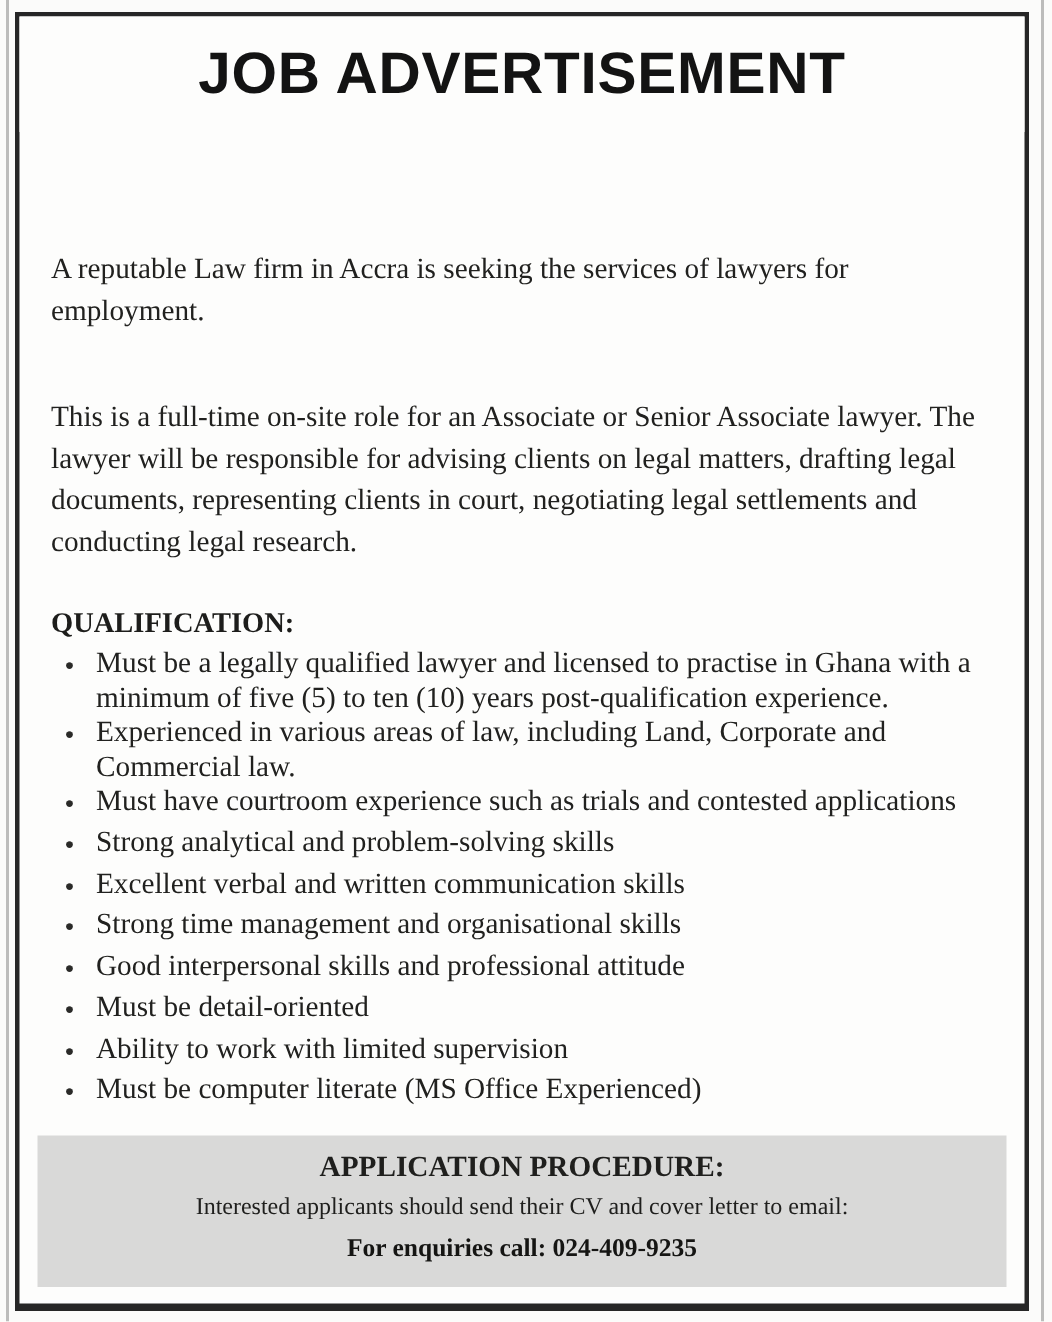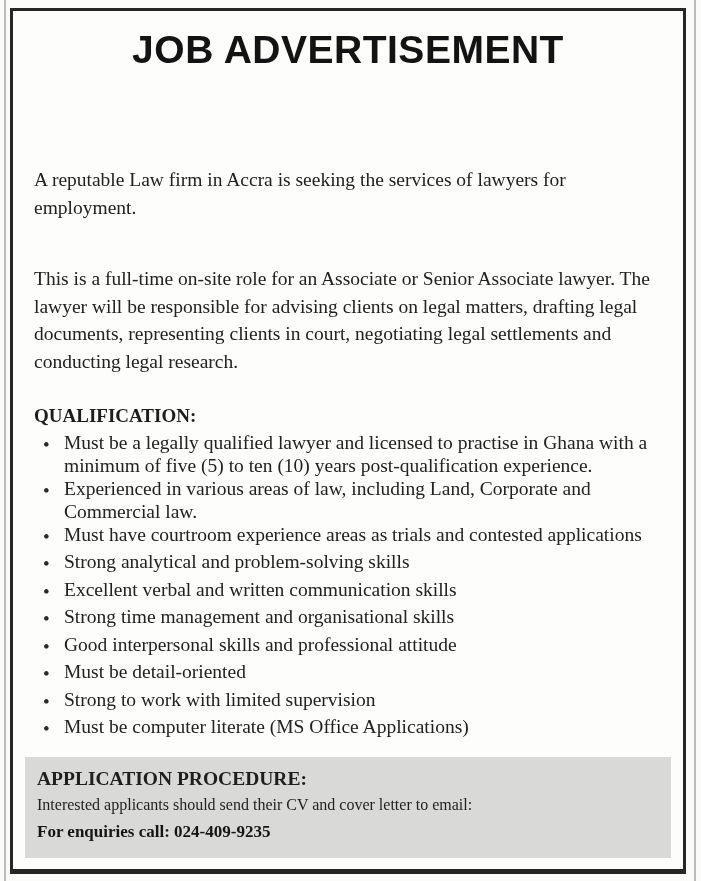--- a/index.html
+++ b/index.html
@@ -85,21 +85,21 @@
   .bullet-text {
     flex: 1;
     font-size: 19.5px;
     line-height: 23px;
     color: #21211f;
   }
 
   .procedure-box {
     margin: 14px 12px 0 12px;
     background: #d9d9d8;
-    text-align: left;
+    text-align: center;
     padding: 9px 12px 12px 12px;
     color: #1f1f1d;
   }
   .procedure-heading {
     font-weight: 700;
     font-size: 19.5px;
     line-height: 26px;
   }
   .procedure-line {
     font-size: 16px;
@@ -137,21 +137,21 @@
       <li>
         <span class="bullet">•</span>
         <span class="bullet-text">Must be a legally qualified lawyer and licensed to practise in Ghana with a minimum of five (5) to ten (10) years post-qualification experience.</span>
       </li>
       <li>
         <span class="bullet">•</span>
         <span class="bullet-text">Experienced in various areas of law, including Land, Corporate and Commercial law.</span>
       </li>
       <li>
         <span class="bullet">•</span>
-        <span class="bullet-text">Must have courtroom experience areas as trials and contested applications</span>
+        <span class="bullet-text">Must have courtroom experience such as trials and contested applications</span>
       </li>
       <li>
         <span class="bullet">•</span>
         <span class="bullet-text">Strong analytical and problem-solving skills</span>
       </li>
       <li>
         <span class="bullet">•</span>
         <span class="bullet-text">Excellent verbal and written communication skills</span>
       </li>
       <li>
@@ -161,25 +161,25 @@
       <li>
         <span class="bullet">•</span>
         <span class="bullet-text">Good interpersonal skills and professional attitude</span>
       </li>
       <li>
         <span class="bullet">•</span>
         <span class="bullet-text">Must be detail-oriented</span>
       </li>
       <li>
         <span class="bullet">•</span>
-        <span class="bullet-text">Strong to work with limited supervision</span>
+        <span class="bullet-text">Ability to work with limited supervision</span>
       </li>
       <li>
         <span class="bullet">•</span>
-        <span class="bullet-text">Must be computer literate (MS Office Applications)</span>
+        <span class="bullet-text">Must be computer literate (MS Office Experienced)</span>
       </li>
     </ul>
   </div>
 
   <div class="procedure-box">
     <div class="procedure-heading">APPLICATION PROCEDURE:</div>
     <div class="procedure-line">Interested applicants should send their CV and cover letter to email:</div>
     <div class="procedure-enquiries">For enquiries call: 024-409-9235</div>
   </div>
 

